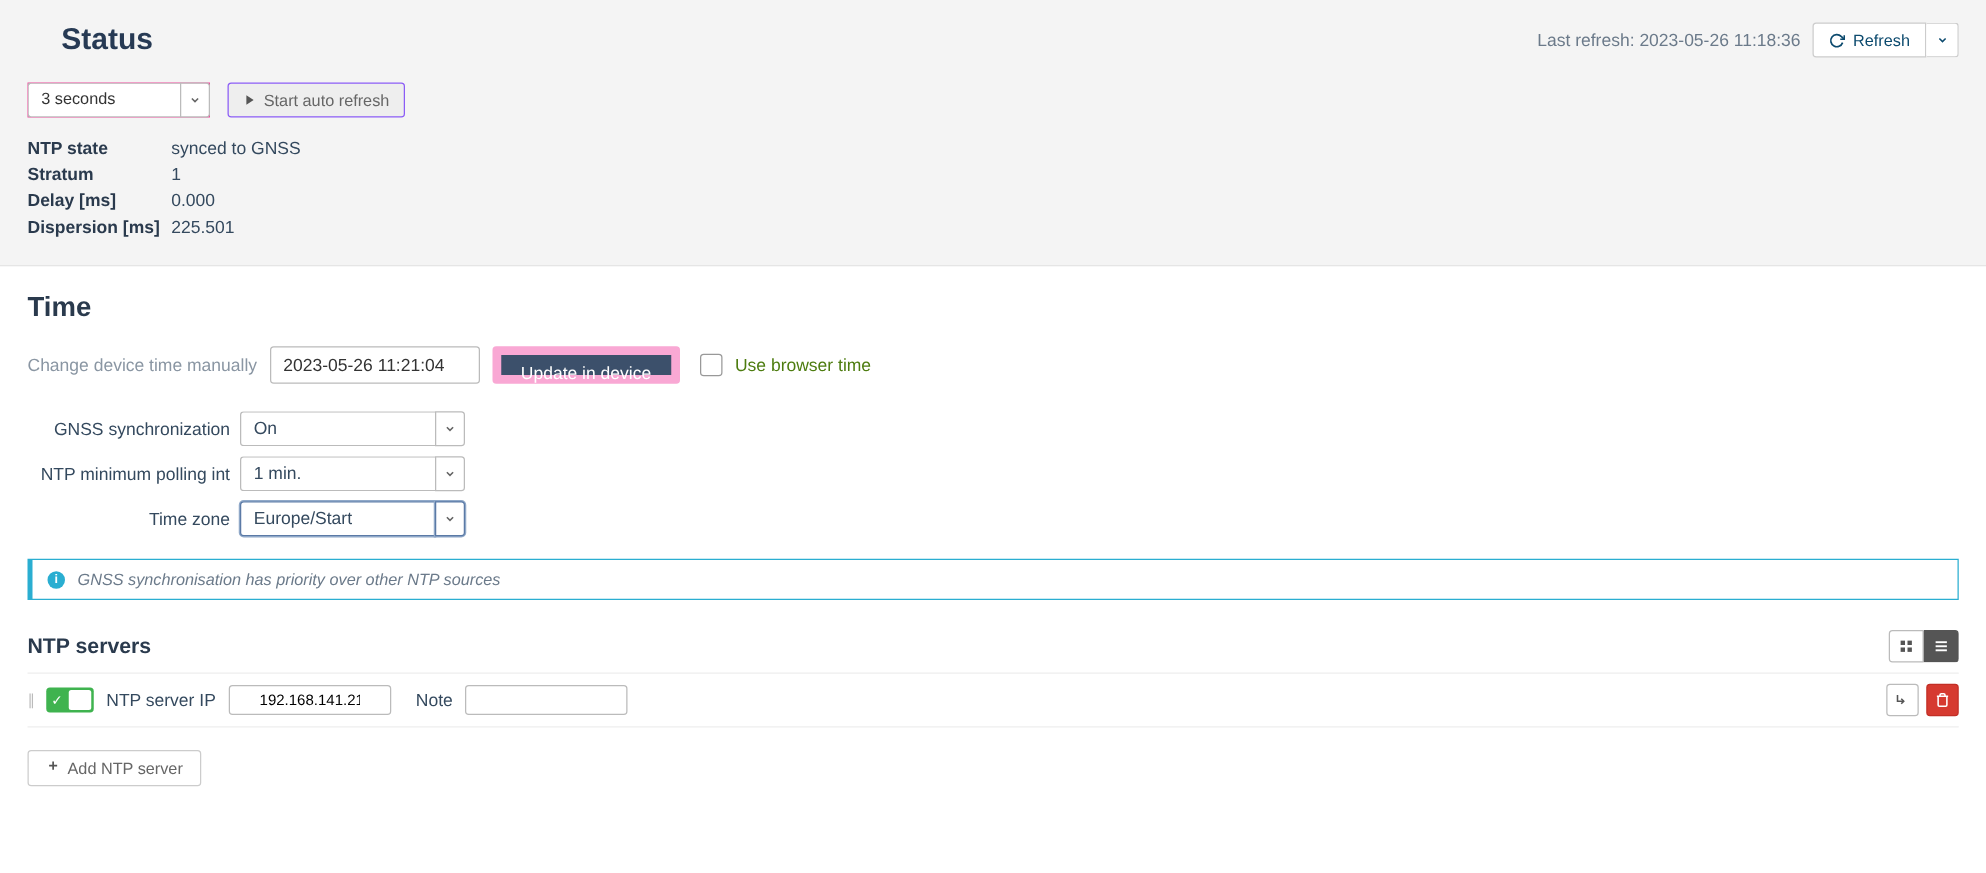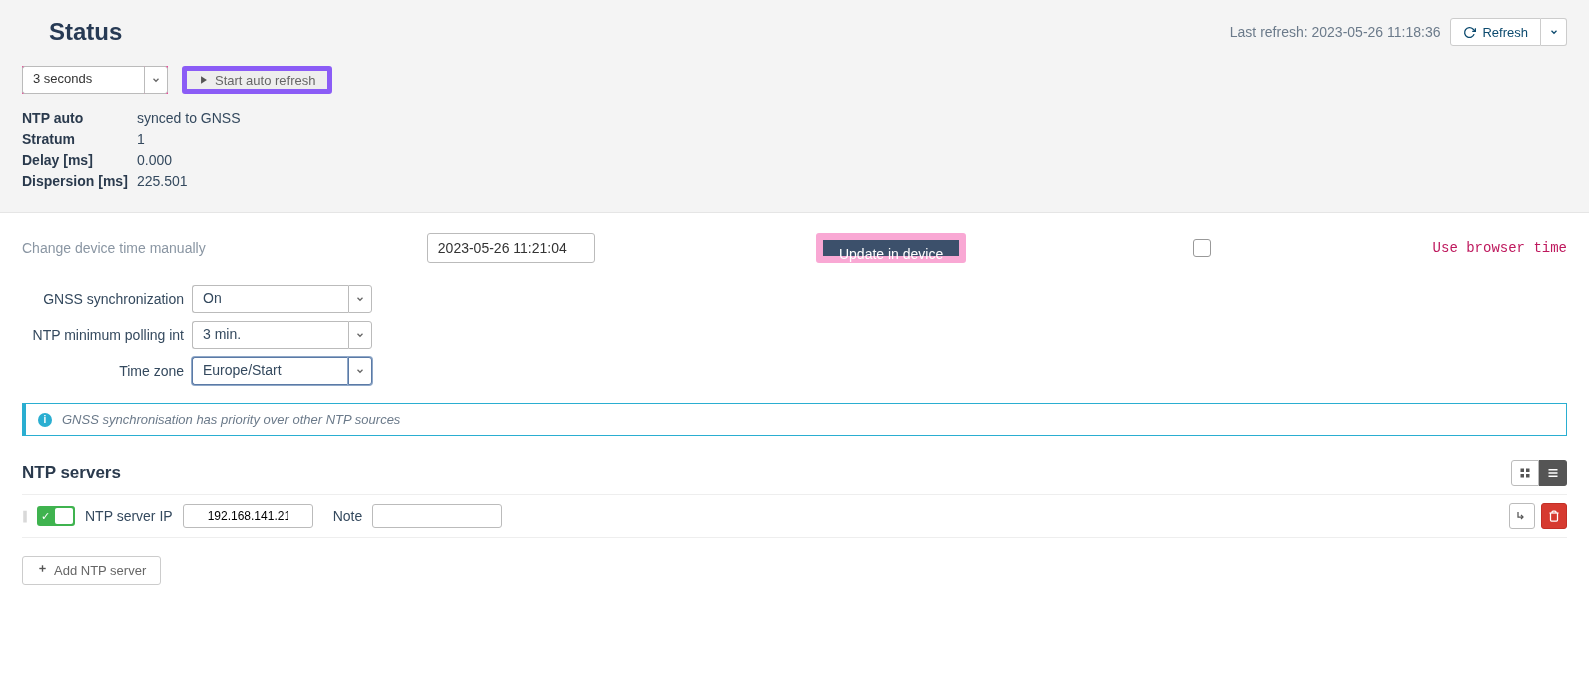--- a/index.html
+++ b/index.html
@@ -86,21 +86,21 @@
     width: 24px;
     height: 28px;
     background: #fff;
     display: flex;
     align-items: center;
     justify-content: center;
     cursor: pointer;
   }
   .btn-grey {
     background: #eee;
-    border: 5px solid #8b5cf6;
+    border: 1px solid #8b5cf6;
     color: #666;
   }
   .kv-table { font-size: 14px; }
   .kv-row { display: flex; line-height: 1.5; }
   .kv-key { font-weight: 700; width: 115px; color: #2a3a4d; }
   .kv-val { color: #34495e; }
   
   .section {
     padding: 20px 22px;
   }
@@ -108,21 +108,20 @@
     font-size: 22px;
     font-weight: 600;
     color: #2a3a4d;
     margin-bottom: 18px;
   }
   .time-row {
     display: flex;
     align-items: center;
     gap: 10px;
     margin-bottom: 22px;
-    justify-content: space-between;
   }
   .muted-label { color: #8a96a3; font-size: 14px; }
   .text-input {
     border: 1px solid #bbb;
     border-radius: 3px;
     padding: 5px 10px;
     font-size: 14px;
     height: 30px;
     background: #fff;
     color: #333;
@@ -351,64 +350,65 @@
         <svg width="10" height="10" viewBox="0 0 24 24" fill="#555">
             <polygon points="5 3 19 12 5 21 5 3"></polygon>
           </svg>
       </span>
       <span>Start auto refresh</span>
     </button>
   </div>
 
   <div class="kv-table">
     <div class="kv-row">
-      <div class="kv-key">NTP auto</div>
+      <div class="kv-key">NTP state</div>
       <div class="kv-val">synced to GNSS</div>
     </div>
     <div class="kv-row">
       <div class="kv-key">Stratum</div>
       <div class="kv-val">1</div>
     </div>
     <div class="kv-row">
       <div class="kv-key">Delay [ms]</div>
       <div class="kv-val">0.000</div>
     </div>
     <div class="kv-row">
       <div class="kv-key">Dispersion [ms]</div>
       <div class="kv-val">225.501</div>
     </div>
   </div>
 </div>
 
 <div class="section">
+  <h2 class="time-title">Time</h2>
 
   <div class="time-row">
     <span class="muted-label">Change device time manually</span>
     <input class="text-input" value="2023-05-26 11:21:04" style="">
     <button class="btn-primary">Update in device</button>
     <span class="checkbox-box"></span>
-    <span style="color:#be185d;font-family:Liberation Mono, monospace;">Use browser time</span>
+    <span style="color:#4d7c0f;">Use browser time</span>
   </div>
 
   <div class="form-grid">
     <div class="flab">GNSS synchronization</div>
     <div class="select-combo">
       <div class="sel-label">On</div>
       <div class="sel-caret">
         <span>
             <svg width="10" height="10" viewBox="0 0 24 24" fill="none" stroke="#666" stroke-width="3">
               <polyline points="6 9 12 15 18 9"></polyline>
             </svg>
           </span>
       </div>
     </div>
 
     <div class="flab">NTP minimum polling int</div>
     <div class="select-combo">
-      <div class="sel-label">3 min.</div>
+      <div class="sel-label">1 min.</div>
       <div class="sel-caret">
         <span>
             <svg width="10" height="10" viewBox="0 0 24 24" fill="none" stroke="#666" stroke-width="3">
               <polyline points="6 9 12 15 18 9"></polyline>
             </svg>
           </span>
       </div>
     </div>
 
     <div class="flab">Time zone</div>

